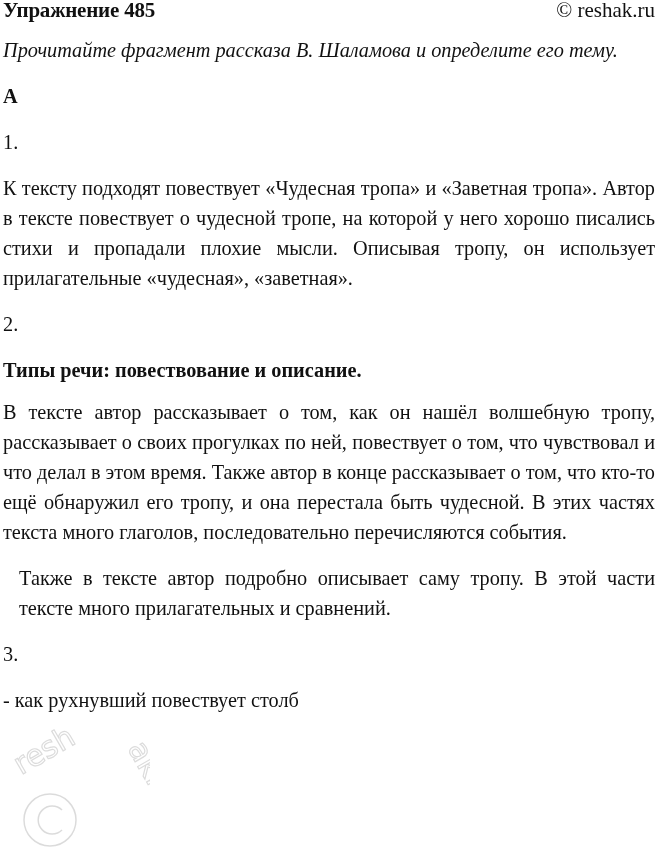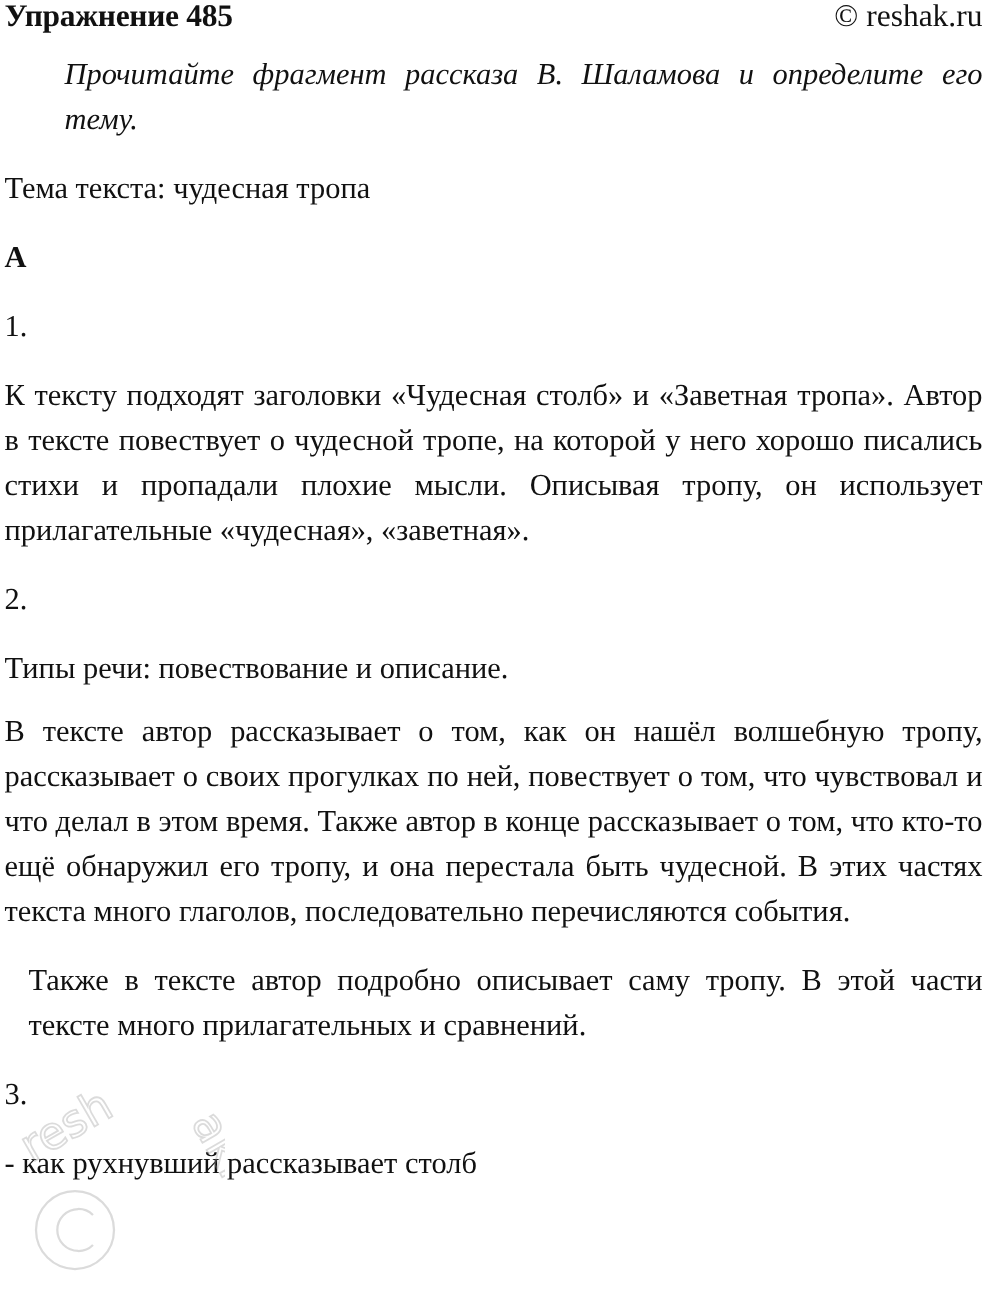--- a/index.html
+++ b/index.html
@@ -22,36 +22,35 @@
   </style>
 </head>
 <body>
 
 <div class="page">
   <div class="header">
     <span class="title">Упражнение 485</span>
     <span class="copyright">© reshak.ru</span>
   </div>
 
-  <p class="italic" style="margin-top:11px;margin-left:40px;">Прочитайте фрагмент рассказа В. Шаламова и определите его тему.</p>
+  <p class="italic" style="margin-top:11px;">Прочитайте фрагмент рассказа В. Шаламова и определите его тему.</p>
 
-  <p style="margin-top:16px;">Тема текста: чудесная тропа</p>
 
   <p class="bold" style="margin-top:16px;">А</p>
 
   <p style="margin-top:16px;">1.</p>
-  <p class="just" style="margin-top:16px;">К тексту подходят заголовки «Чудесная столб» и «Заветная тропа». Автор в тексте повествует о чудесной тропе, на которой у него хорошо писались стихи и пропадали плохие мысли. Описывая тропу, он использует прилагательные «чудесная», «заветная».</p>
+  <p class="just" style="margin-top:16px;">К тексту подходят повествует «Чудесная тропа» и «Заветная тропа». Автор в тексте повествует о чудесной тропе, на которой у него хорошо писались стихи и пропадали плохие мысли. Описывая тропу, он использует прилагательные «чудесная», «заветная».</p>
 
   <p style="margin-top:16px;">2.</p>
-  <p style="margin-top:16px;">Типы речи: повествование и описание.</p>
+  <p style="margin-top:16px;font-weight:bold;">Типы речи: повествование и описание.</p>
   <p class="just" style="margin-top:12px;">В тексте автор рассказывает о том, как он нашёл волшебную тропу, рассказывает о своих прогулках по ней, повествует о том, что чувствовал и что делал в этом время. Также автор в конце рассказывает о том, что кто-то ещё обнаружил его тропу, и она перестала быть чудесной. В этих частях текста много глаголов, последовательно перечисляются события.</p>
   <p class="just" style="margin-top:16px;margin-left:16px;">Также в тексте автор подробно описывает саму тропу. В этой части тексте много прилагательных и сравнений.</p>
 
   <p style="margin-top:16px;">3.</p>
-  <p style="margin-top:16px;">- как рухнувший рассказывает столб</p>
+  <p style="margin-top:16px;">- как рухнувший повествует столб</p>
 </div>
 
 <svg class="watermark" viewBox="0 0 140 160">
   <g fill="none" stroke="#9a9a9a" stroke-width="1.5">
     <circle cx="40" cy="110" r="26"></circle>
     <path d="M52 100 A14 14 0 1 0 52 120"></path>
   </g>
   <text x="15" y="40" transform="rotate(-30 60 60)" font-family="DejaVu Sans, sans-serif" font-size="30" fill="none" stroke="#9a9a9a" stroke-width="1.2">resh</text>
   <text x="70" y="40" transform="rotate(60 95 80)" font-family="DejaVu Sans, sans-serif" font-size="30" fill="none" stroke="#9a9a9a" stroke-width="1.2">ak.ru</text>
 </svg>

